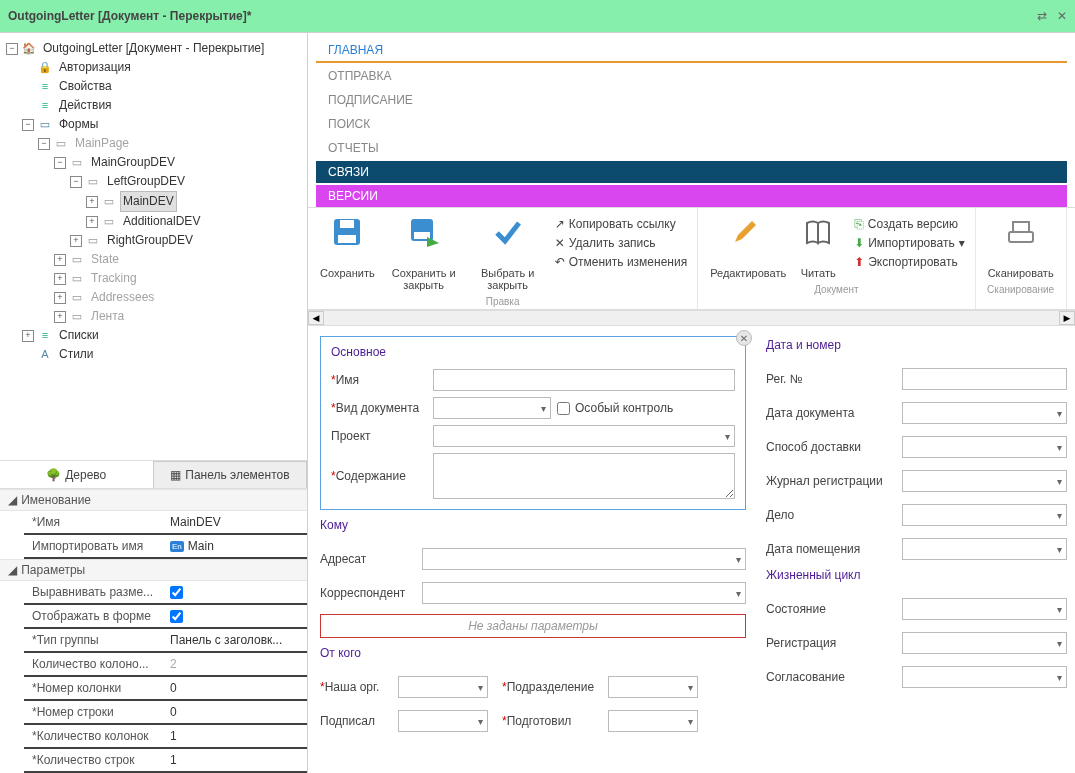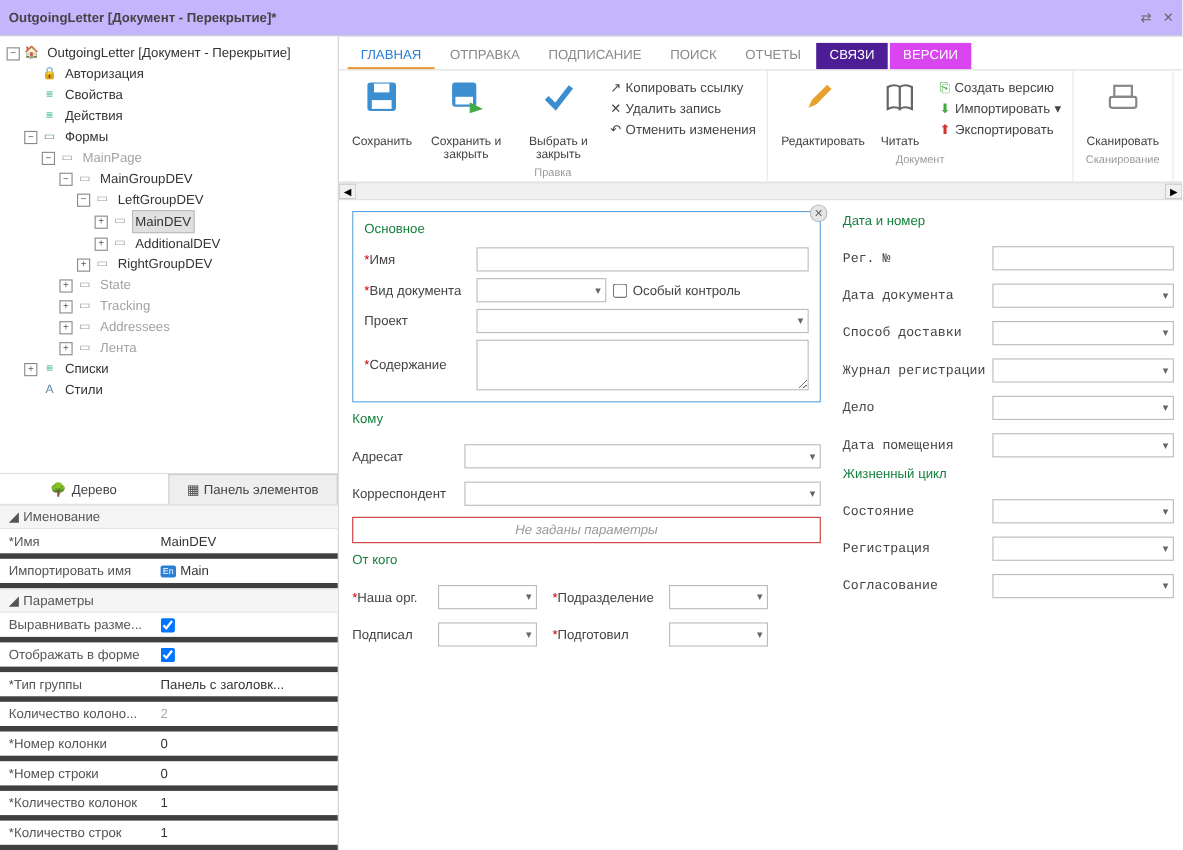--- a/index.html
+++ b/index.html
@@ -1,18 +1,18 @@
 <!DOCTYPE html>
 <html><head>
 <meta charset="utf-8">
 <style>
 * { box-sizing: border-box; margin: 0; padding: 0; font-family: "Segoe UI", Tahoma, sans-serif; font-size: 12px; }
 body { background: #fff; width: 1075px; height: 773px; overflow: hidden; display: flex; flex-direction: column; }
 
-.titlebar { height: 28px; background: #c4b5fd; border-bottom: 1px solid #d0d0d0; display: flex; align-items: center; padding: 16px 8px; justify-content: space-between; }
+.titlebar { height: 28px; background: #86efac; border-bottom: 1px solid #d0d0d0; display: flex; align-items: center; padding: 16px 8px; justify-content: space-between; }
 .titlebar .title { font-weight: bold; color: #444; }
 .titlebar .right { display: flex; gap: 10px; color: #666; }
 
 .main { flex: 1; display: flex; overflow: hidden; }
 
 
 .left-panel { width: 308px; border-right: 1px solid #d0d0d0; display: flex; flex-direction: column; background: #fff; }
 .tree-wrap { flex: 1; overflow: auto; padding: 6px 4px; }
 .tree ul { list-style: none; padding-left: 16px; }
 .tree > ul { padding-left: 2px; }
@@ -24,32 +24,32 @@
 .tree .lbl { color: #333; cursor: pointer; padding: 0 3px; }
 .tree .lbl.dim { color: #a3a3a3; }
 .tree .lbl.sel { background: #e0e0e0; border: 1px solid #bbb; padding: 0 2px; }
 
 .left-tabs { height: 28px; display: flex; border-top: 1px solid #ddd; }
 .left-tab { flex: 1; display: flex; align-items: center; justify-content: center; gap: 4px; cursor: pointer; color: #444; }
 .left-tab.active { background: #eee; border: 1px solid #ccc; border-bottom: none; }
 
 .props { border-top: 1px solid #ddd; }
 .prop-section { background: #f5f5f5; padding: 3px 8px; color: #555; border-bottom: 1px solid #e5e5e5; border-top: 1px solid #e5e5e5; display: flex; align-items: center; gap: 4px; }
-.prop-row { display: flex; border-bottom: 5px solid #404040; }
+.prop-row { display: flex; border-bottom: 2px solid #404040; margin-left: 24px; }
 .prop-k { width: 140px; padding: 4px 8px; color: #555; overflow: hidden; text-overflow: ellipsis; white-space: nowrap; }
 .prop-v { flex: 1; padding: 4px 6px; color: #333; display: flex; align-items: center; gap: 4px; overflow: hidden; text-overflow: ellipsis; white-space: nowrap; }
 .prop-v input[type=checkbox] { margin: 0; }
 .en-badge { background: #2a7fd6; color: #fff; font-size: 8px; padding: 1px 2px; border-radius: 2px; }
 
 
 .right-panel { flex: 1; display: flex; flex-direction: column; overflow: hidden; }
-.tabs { display: flex; gap: 2px; padding: 6px 8px 0 8px; }
+.tabs { display: flex; gap: 2px; padding: 6px 8px 0 8px; flex-direction: column; }
 .tab { padding: 4px 12px; color: #888; cursor: pointer; text-transform: uppercase; font-size: 12px; }
 .tab.active { color: #2a7fd6; border-bottom: 2px solid #e89830; }
-.tab.green { background: #4c1d95; color: #fff; }
+.tab.green { background: #0c4a6e; color: #fff; }
 .tab.pink { background: #d946ef; color: #fff; }
 
 .ribbon { border-top: 1px solid #ddd; border-bottom: 1px solid #ddd; display: flex; padding: 0; }
 .ribbon-group { display: flex; flex-direction: column; align-items: stretch; border-right: 1px solid #e8e8e8; padding: 6px 8px 2px 8px; }
 .ribbon-btns { display: flex; align-items: flex-start; gap: 6px; }
 .rbtn-large { display: flex; flex-direction: column; align-items: center; gap: 19px; cursor: pointer; padding: 2px 4px; min-width: 56px; }
 .rbtn-large .ric { width: 32px; height: 32px; display: flex; align-items: center; justify-content: center; }
 .rbtn-large .rlabel { text-align: center; font-size: 11px; color: #444; line-height: 12px; max-width: 70px; }
 .rbtn-small { display: flex; align-items: center; gap: 4px; cursor: pointer; padding: 1px 2px; font-size: 11px; color: #444; white-space: nowrap; }
 .rsmall-col { display: flex; flex-direction: column; gap: 3px; padding-top: 2px; }
@@ -57,35 +57,35 @@
 
 .hscroll { height: 16px; border-top: 1px solid #ddd; border-bottom: 1px solid #ddd; display: flex; align-items: center; }
 .hscroll .arrow { width: 16px; text-align: center; border: 1px solid #ccc; height: 14px; line-height: 12px; cursor: pointer; background: #f0f0f0; font-size: 9px; }
 .hscroll .track { flex: 1; background: #f0f0f0; height: 14px; }
 
 .form-area { flex: 1; overflow: auto; padding: 10px 12px; display: flex; gap: 20px; align-items: flex-start; }
 .form-col { display: flex; flex-direction: column; gap: 6px; }
 .form-left { flex: 0 0 426px; }
 .form-right { flex: 1; }
 
-.group-head { color: #15803d; padding: 2px 0 4px 0; }
+.group-head { color: #4c1d95; padding: 2px 0 4px 0; }
 .selbox { border: 1px solid #5aa3e0; position: relative; padding: 6px 10px 10px 10px; }
 .selbox .closer { position: absolute; top: -7px; right: -7px; width: 16px; height: 16px; border-radius: 50%; background: #e6e6e6; border: 1px solid #bbb; display: flex; align-items: center; justify-content: center; font-size: 10px; color: #666; cursor: pointer; }
 
 .frow { display: flex; align-items: center; gap: 6px; margin-top: 6px; }
 .flabel { width: 96px; color: #444; text-align: left; }
 .flabel.req::before { content: "*"; color: #c00; }
 .field { flex: 1; height: 22px; border: 1px solid #bbb; background: #fff; padding: 0 4px; }
 .field.tall { height: 46px; }
 .dd { flex: 1; height: 22px; border: 1px solid #bbb; background: #fff; display: flex; align-items: center; justify-content: flex-end; padding: 0 4px; cursor: pointer; }
 .dd::after { content: "▾"; color: #666; font-size: 10px; }
 .chk { display: flex; align-items: center; gap: 5px; color: #444; }
 .noset { border: 1px solid #c33; text-align: center; color: #999; font-style: italic; padding: 4px; margin-top: 4px; }
 
-.dlabel { width: 130px; color: #444; font-family: Liberation Mono, monospace; }
+.dlabel { width: 130px; color: #444; }
 .form-right .frow .dd, .form-right .frow .field { flex: 1; }
 
 
 svg { display: block; }
 </style>
 </head>
 <body>
 
 <div class="titlebar">
   <span class="title">OutgoingLetter [Документ - Перекрытие]*</span>

